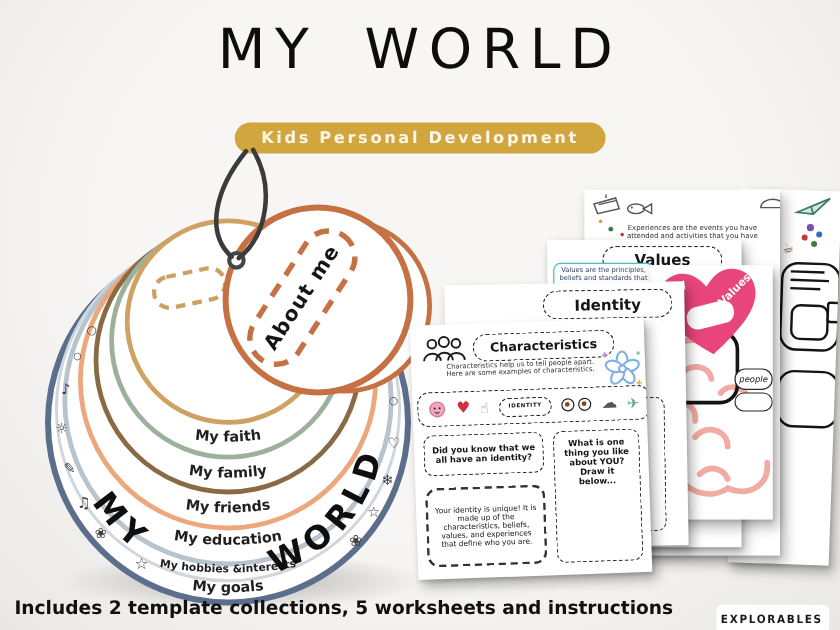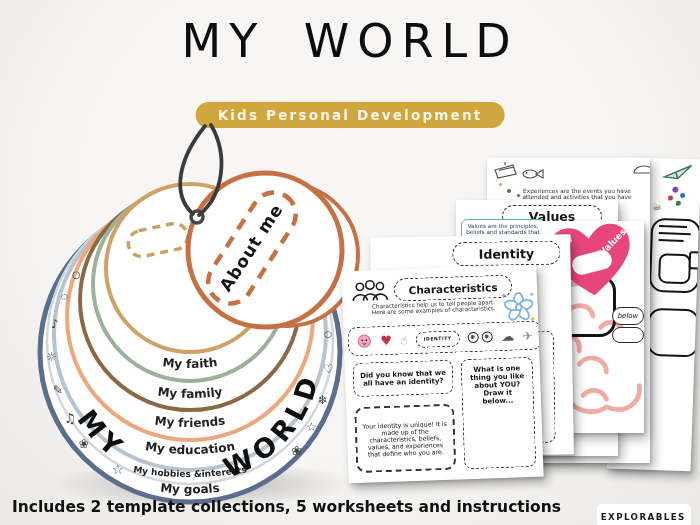--- a/index.html
+++ b/index.html
@@ -181,21 +181,21 @@
         <path d="M62,6 C36,0 16,16 20,38 C4,46 2,70 16,80 C6,100 18,120 38,118 C42,136 66,142 80,132 C100,140 116,128 114,110"></path>
         <path d="M40,34 c8,-10 24,-8 26,4"></path>
         <path d="M28,62 c12,-8 26,-2 24,12"></path>
         <path d="M52,88 c10,-12 28,-6 28,8"></path>
         <path d="M74,50 c8,-10 24,-4 24,8"></path>
         <path d="M56,120 c8,-8 20,-6 24,4"></path>
       </g>
     </svg>
     <div class="blacktag" style="left:12px;top:54px;width:56px;height:56px;border-width:3.5px;border-radius:16px"></div>
     <div class="rot" style="left:70px;top:86px;width:30px;height:16px;border:1.4px sol_id #2a2a2a;border:1.4px solid #2a2a2a;border-radius:9px;background:#fff;display:flex;align-items:center;justify-content:center;font-size:7px;font-style:italic">
-        <span>below</span>
+        <span>people</span>
       </div>
     <div class="rot" style="left:70px;top:106px;width:30px;height:14px;border:1.4px solid #2a2a2a;border-radius:8px;background:#fff"></div>
     <svg class="rot" style="left:0px;top:-3px;transform:rotate(-6deg)" width="98" height="85" viewBox="0 0 100 90">
       <path d="M50,82 C20,60 4,42 8,24 C11,10 28,4 40,12 C46,16 50,22 50,22 C50,22 54,16 60,12 C72,4 89,10 92,24 C96,42 80,60 50,82 Z" fill="#e8457c"></path>
     </svg>
     <span class="rot" style="left:16px;top:14px;color:#fff;font-weight:700;font-size:9px;transform:rotate(-33deg)">My</span>
     <span class="rot" style="left:54px;top:16px;color:#fff;font-weight:700;font-size:9px;transform:rotate(-45deg)">Values</span>
     <div class="rot" style="left:30px;top:32px;width:40px;height:19px;background:#fff;border-radius:9px;transform:rotate(-14deg)"></div>
   </div>
 

